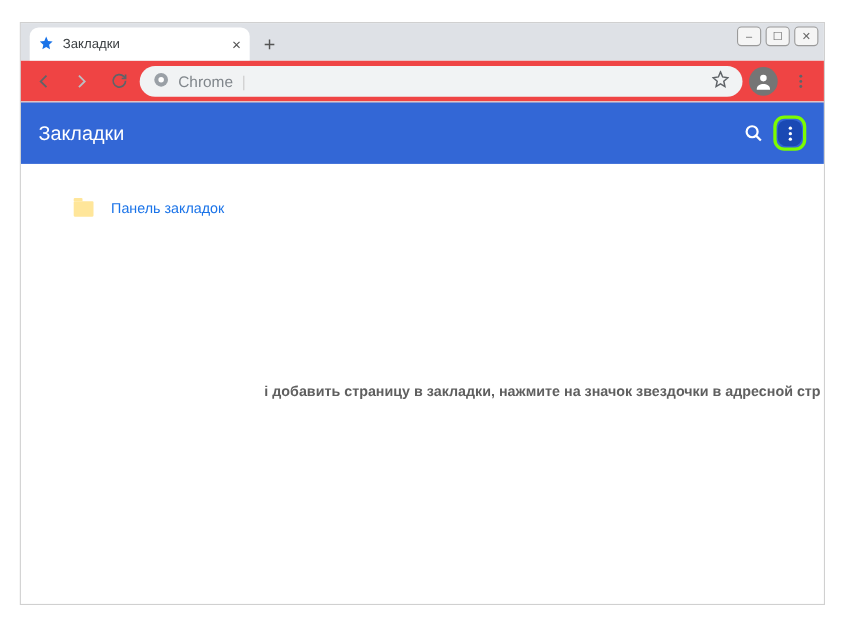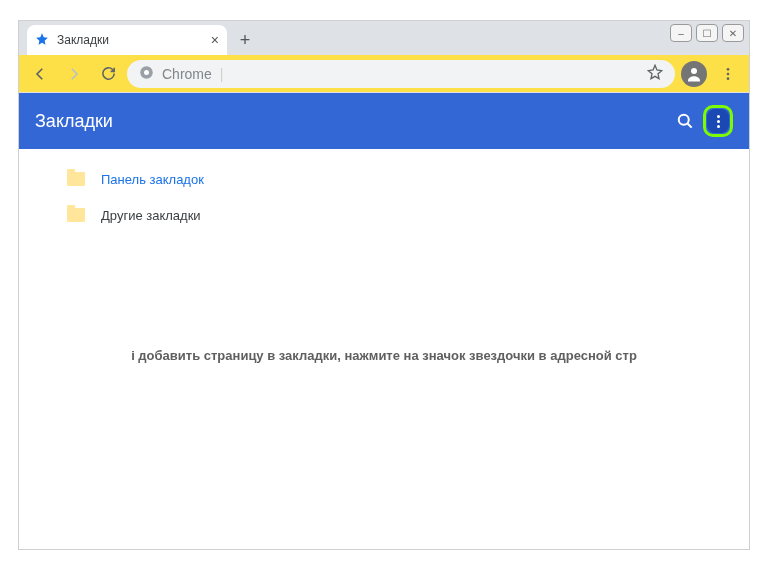--- a/index.html
+++ b/index.html
@@ -62,21 +62,21 @@
   .tab-close { color: #555; font-size: 14px; cursor: pointer; }
   .new-tab {
     width: 28px; height: 28px;
     display: flex; align-items: center; justify-content: center;
     color: #555; font-size: 18px; cursor: pointer;
     margin-left: 4px; margin-bottom: 1px;
   }
   
   .toolbar {
     height: 38px;
-    background: #fde047;
+    background: #ef4444;
     border-bottom: 1px solid #e0e0e0;
     display: flex;
     align-items: center;
     padding: 0 6px;
     gap: 4px;
   }
   .tb-ico {
     width: 30px; height: 30px;
     display: flex; align-items: center; justify-content: center;
     border-radius: 50%;
@@ -140,21 +140,21 @@
     border-radius: 8px;
     display: flex; flex-direction: column;
     align-items: center; justify-content: center; gap: 2px;
   }
   .dot { width: 3px; height: 3px; background: #fff; border-radius: 50%; }
   
   .folder-list {
     padding: 12px 0;
   }
   .folder-item {
-    display: flex; align-items: center;
+    display: flex; align-items: flex-end;
     height: 36px;
     padding-left: 48px;
     font-size: 13px;
     gap: 16px;
     cursor: pointer;
   }
   .folder-item.active { color: #1a73e8; }
   .folder-item.other { color: #3c4043; }
   .folder-icon {
     width: 18px; height: 14px;
@@ -167,21 +167,21 @@
     position: absolute;
     top: -3px; left: 0;
     width: 8px; height: 3px;
     background: #ffe69a;
     border-radius: 1px 1px 0 0;
   }
   .hint {
     position: absolute;
     top: 348px;
     left: 18px; right: 18px;
-    text-align: center;
+    text-align: right;
     font-size: 13px;
     font-weight: 600;
     color: #5f5f5f;
     white-space: nowrap;
     overflow: hidden;
     padding: 0 4px;
   }
 </style>
 </head>
 <body>
@@ -270,21 +270,17 @@
             <div class="dot"></div>
         </div>
       </div>
     </div>
 
     <div class="folder-list">
       <div class="folder-item active">
         <span class="folder-icon"></span>
         <span>Панель закладок</span>
       </div>
-      <div class="folder-item other">
-        <span class="folder-icon"></span>
-        <span>Другие закладки</span>
-      </div>
     </div>
   </div>
 </div>
 
 <div class="hint">і добавить страницу в закладки, нажмите на значок звездочки в адресной стр</div>
 
 </body></html>

